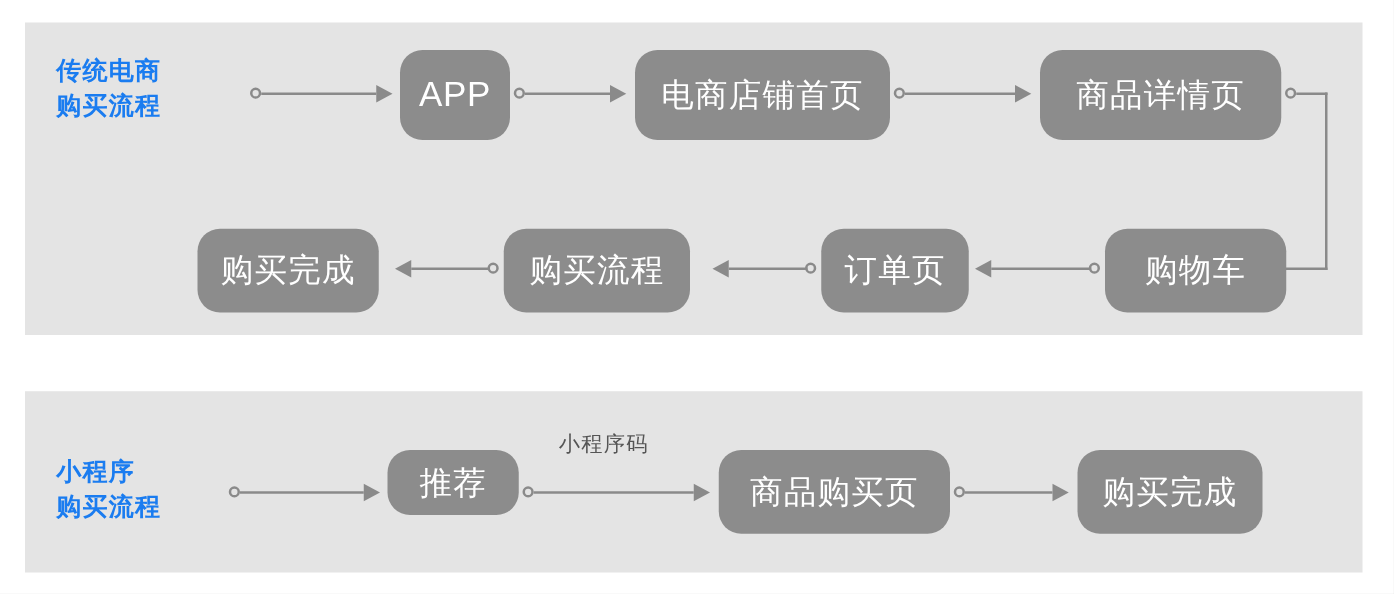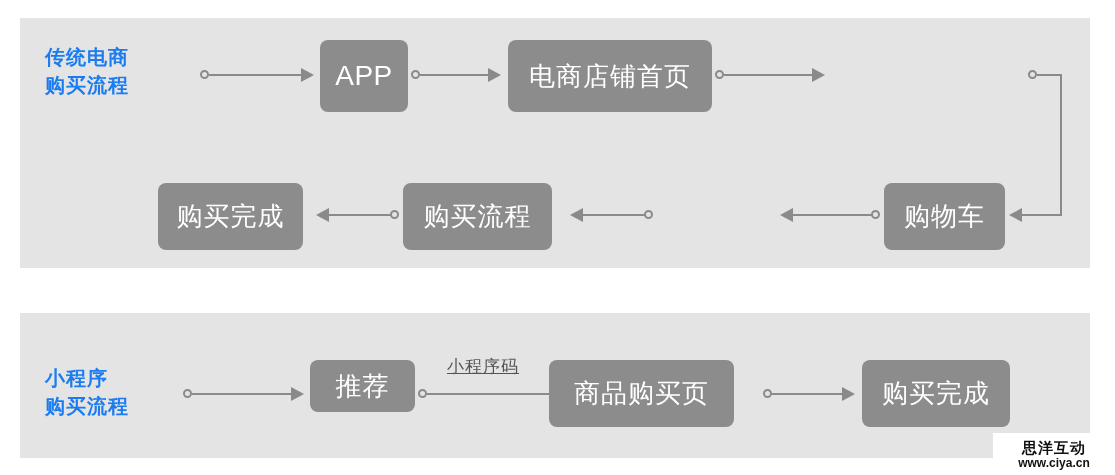--- a/index.html
+++ b/index.html
@@ -28,21 +28,21 @@
     letter-spacing:1px;
     white-space:nowrap;
   }
   #title-traditional{left:45px;top:43px;}
   #title-mini{left:45px;top:364px;}
   .flow-title span{display:block;}
 
   .node{
     position:absolute;
     background:#8c8c8c;
-    border-radius:8px;
+    border-radius:18px;
     color:#ffffff;
     display:flex;
     align-items:center;
     justify-content:center;
     font-size:26px;
     letter-spacing:1px;
     box-sizing:border-box;
     white-space:nowrap;
   }
   .node.latin{font-size:28px;letter-spacing:0.5px;}
@@ -133,33 +133,35 @@
   <div class="conn-dot" style="left:411px;top:70px;"></div>
   <div class="conn-line conn-h" style="left:420px;top:74px;width:68px;"></div>
   <div class="arrow arrow-right" style="left:488px;top:68px;"></div>
 
   <div class="node" id="node-shop-home" style="left:508px;top:40px;width:204px;height:72px;">电商店铺首页</div>
 
   <div class="conn-dot" style="left:715px;top:70px;"></div>
   <div class="conn-line conn-h" style="left:724px;top:74px;width:88px;"></div>
   <div class="arrow arrow-right" style="left:812px;top:68px;"></div>
 
+  <div class="node" id="node-product-detail" style="left:832px;top:40px;width:193px;height:72px;">商品详情页</div>
 
   <div class="conn-dot" style="left:1028px;top:70px;"></div>
   <div class="conn-line conn-h" style="left:1037px;top:74px;width:25px;"></div>
   <div class="conn-v conn-line" style="left:1060px;top:74px;height:142px;"></div>
   <div class="conn-line conn-h" style="left:1022px;top:214px;width:40px;"></div>
   <div class="arrow arrow-left" style="left:1009px;top:208px;"></div>
 
-  <div class="node" id="node-cart" style="left:884px;top:183px;width:121px;height:67px;">购物车</div>
+  <div class="node" id="node-cart" style="left:884px;top:183px;width:145px;height:67px;">购物车</div>
 
   <div class="conn-dot" style="left:871px;top:210px;"></div>
   <div class="conn-line conn-h" style="left:793px;top:214px;width:80px;"></div>
   <div class="arrow arrow-left" style="left:780px;top:208px;"></div>
 
+  <div class="node" id="node-order" style="left:657px;top:183px;width:118px;height:67px;">订单页</div>
 
   <div class="conn-dot" style="left:644px;top:210px;"></div>
   <div class="conn-line conn-h" style="left:583px;top:214px;width:63px;"></div>
   <div class="arrow arrow-left" style="left:570px;top:208px;"></div>
 
   <div class="node" id="node-payment" style="left:403px;top:183px;width:149px;height:67px;">购买流程</div>
 
   <div class="conn-dot" style="left:390px;top:210px;"></div>
   <div class="conn-line conn-h" style="left:329px;top:214px;width:63px;"></div>
   <div class="arrow arrow-left" style="left:316px;top:208px;"></div>
@@ -175,28 +177,24 @@
 
   <div class="conn-dot" style="left:183px;top:389px;"></div>
   <div class="conn-line conn-h" style="left:192px;top:393px;width:99px;"></div>
   <div class="arrow arrow-right" style="left:291px;top:387px;"></div>
 
   <div class="node" id="node-recommend" style="left:310px;top:360px;width:105px;height:52px;">推荐</div>
 
   <div class="conn-dot" style="left:418px;top:389px;"></div>
   <div class="conn-line conn-h" style="left:427px;top:393px;width:128px;"></div>
   <div class="arrow arrow-right" style="left:555px;top:387px;"></div>
-  <div class="edge-label" style="left:447px;top:355px;text-decoration:underline;">小程序码</div>
-
-  <div class="node" id="node-product-buy" style="left:549px;top:360px;width:185px;height:67px;">商品购买页</div>
+  <div class="edge-label" style="left:447px;top:344px;">小程序码</div>
+
+  <div class="node" id="node-product-buy" style="left:575px;top:360px;width:185px;height:67px;">商品购买页</div>
 
   <div class="conn-dot" style="left:763px;top:389px;"></div>
   <div class="conn-line conn-h" style="left:772px;top:393px;width:70px;"></div>
   <div class="arrow arrow-right" style="left:842px;top:387px;"></div>
 
   <div class="node" id="node-purchase-done-mini" style="left:862px;top:360px;width:148px;height:67px;">购买完成</div>
 
-  <div class="watermark">
-    <div class="wm-cn">思洋互动</div>
-    <div class="wm-url">www.ciya.cn</div>
-  </div>
 
 </div>
 
 </body></html>

